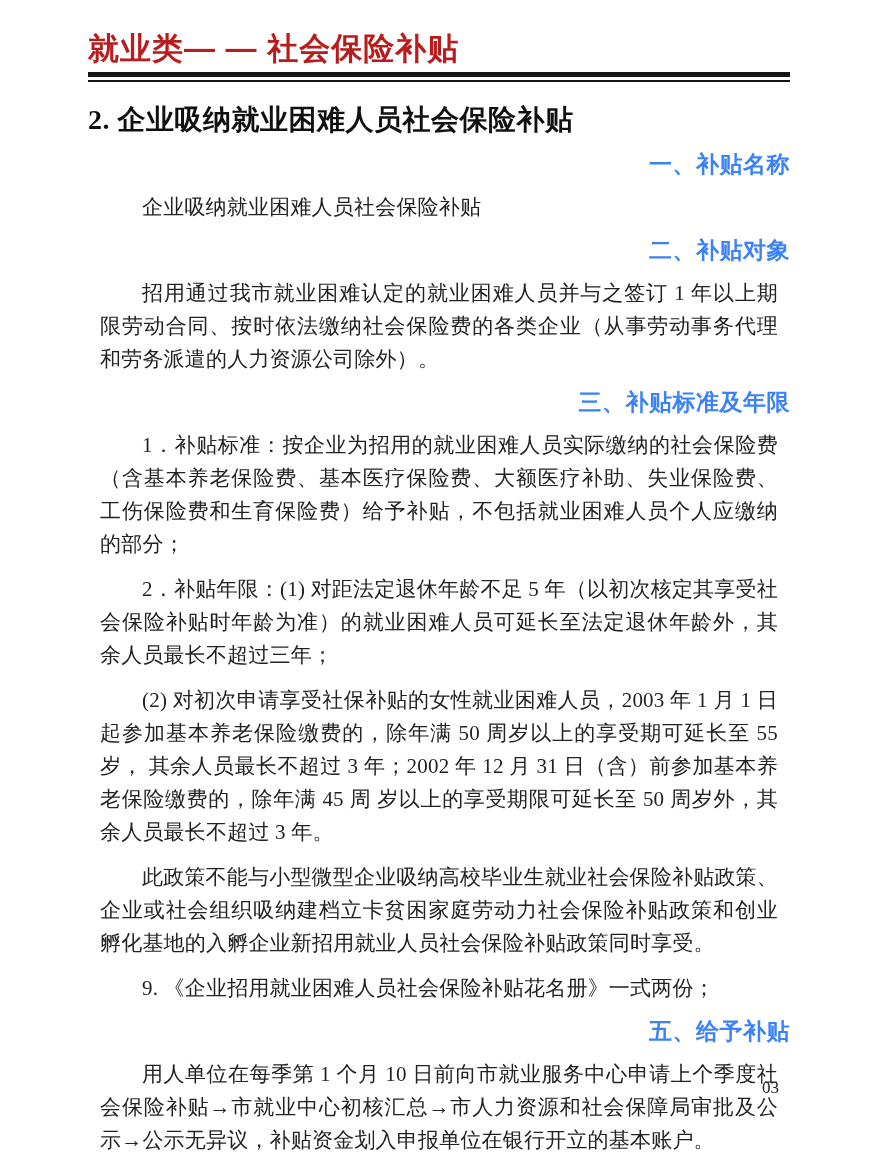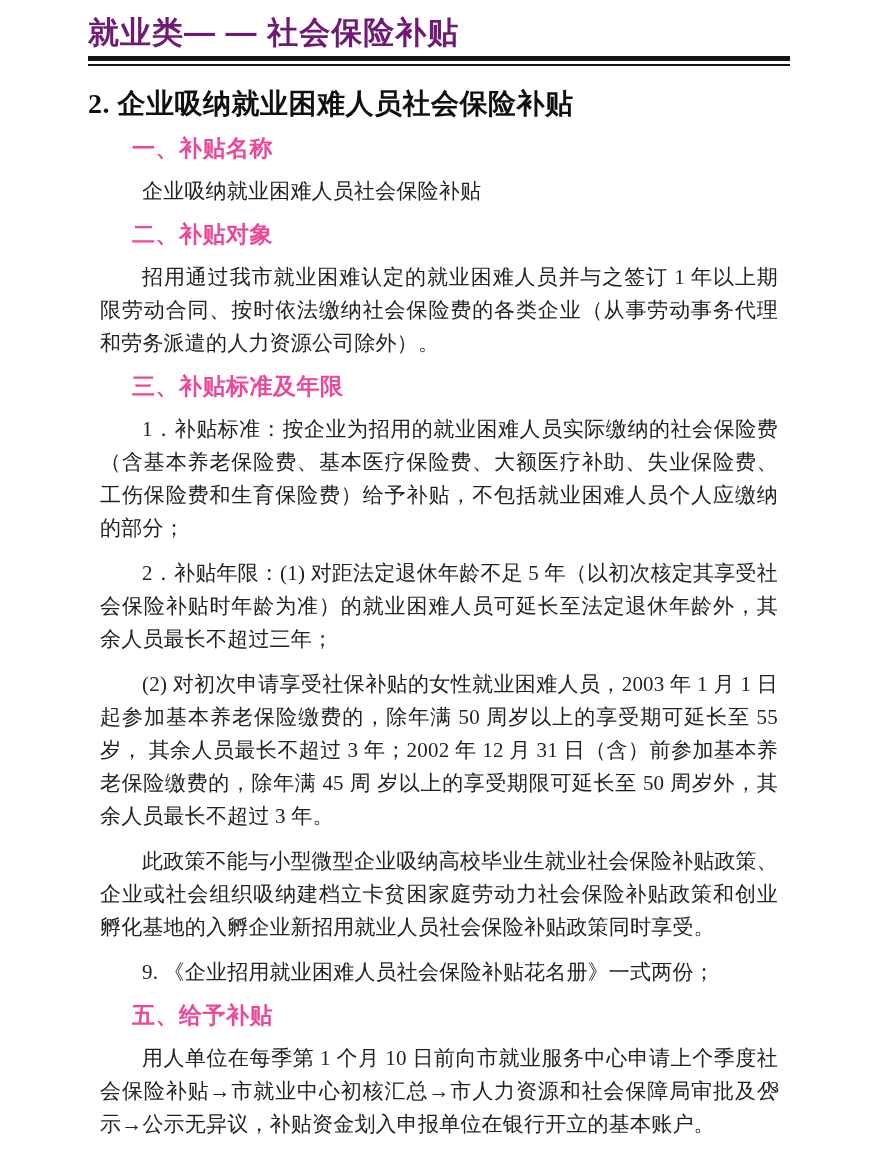--- a/index.html
+++ b/index.html
@@ -21,21 +21,22 @@
     background: #ffffff;
     color: #1c1c1c;
     overflow: hidden;
   }
   .doc-header {
     font-family: "Liberation Sans", sans-serif;
     font-weight: 700;
     font-size: 31px;
     line-height: 38px;
     letter-spacing: 1px;
-    color: #701a75;
+    color: #b91c1c;
+    margin-top: 16px;
   }
   .header-rule {
     margin-top: 4px;
     height: 3px;
     border-top: 5px solid #151515;
     border-bottom: 2px solid #151515;
   }
   .doc-title {
     font-family: "Liberation Serif", serif;
     font-weight: 700;
@@ -47,21 +48,22 @@
     color: #101010;
   }
   .section-heading {
     font-family: "Liberation Sans", sans-serif;
     font-weight: 700;
     font-size: 23px;
     line-height: 29px;
     margin: 9px 0 2px 0;
     text-indent: 44px;
     letter-spacing: 0.5px;
-    color: #ec4899;
+    color: #3b82f6;
+    text-align: right;
   }
   .doc-section:first-child .section-heading {
     margin-top: 13px;
   }
   .para {
     font-family: "Liberation Serif", serif;
     font-size: 21px;
     line-height: 33px;
     margin: 12px;
     text-align: justify;

